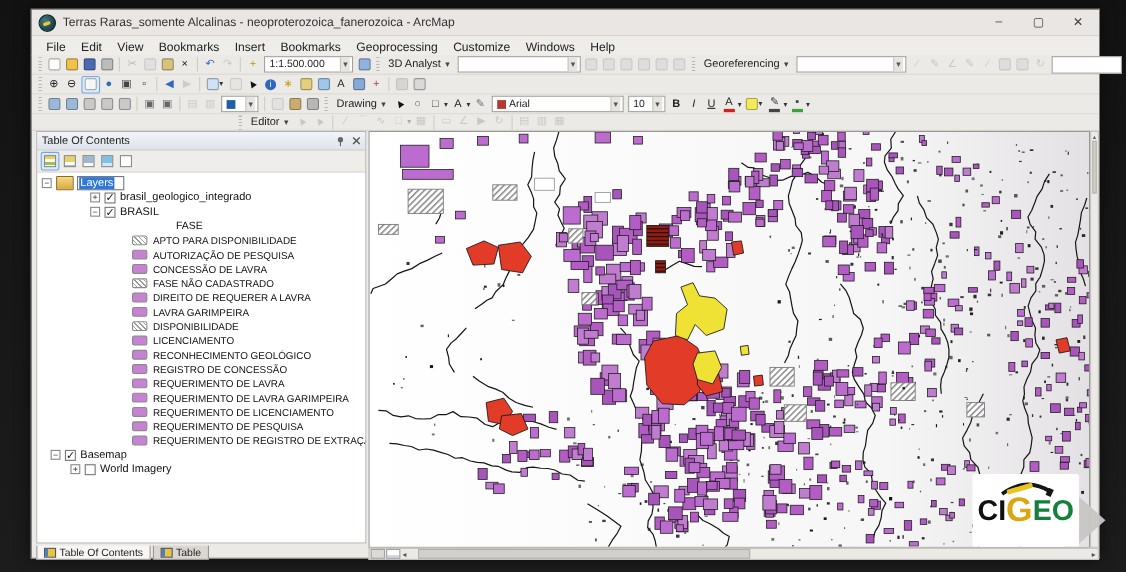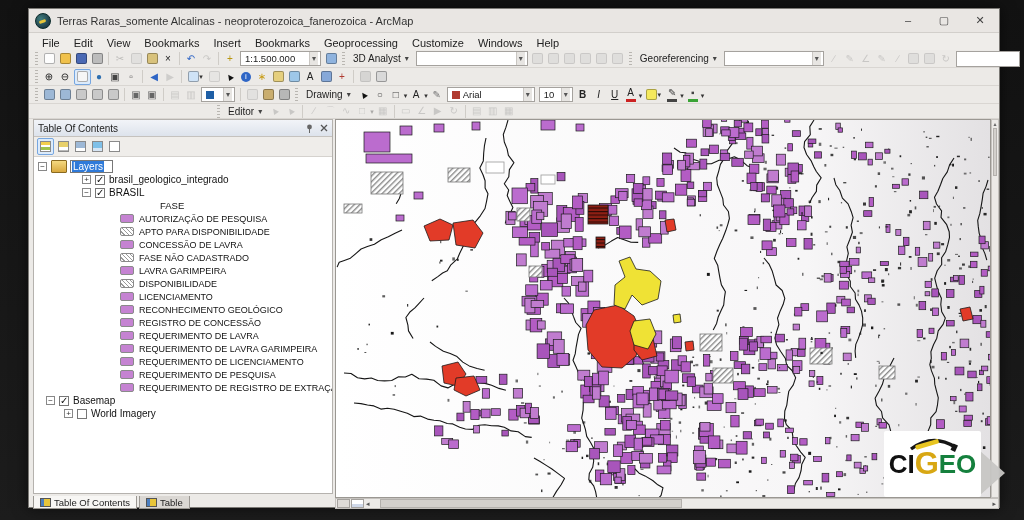--- a/index.html
+++ b/index.html
@@ -344,21 +344,21 @@
           <span style="color: rgb(68, 68, 68);">□</span>
           <span class="da" style="font-size: 7px; position: absolute; right: -4px; top: 3px;">▾</span>
         </div>
         <div class="tbi" style="margin-right: 5px;">
           <span style="color: rgb(34, 34, 34);">A</span>
           <span class="da" style="font-size: 7px; position: absolute; right: -4px; top: 3px;">▾</span>
         </div>
         <div class="tbi">
           <span style="color: rgb(119, 119, 119);">✎</span>
         </div>
-        <div class="combo" style="width: 88px;">
+        <div class="combo" style="width: 120px;">
           <span class="ci" style="background: rgb(176, 58, 48);"></span>
           <span class="cv">Arial</span>
           <span class="ca">▾</span>
         </div>
         <div class="combo" style="width: 34px;">
           <span class="cv">10</span>
           <span class="ca">▾</span>
         </div>
         <div class="tbi">
           <span style="color: rgb(34, 34, 34); font-weight: bold;">B</span>
@@ -491,37 +491,42 @@
             <div class="expander">−</div>
             <div class="cbx on"></div>
             <span>BRASIL</span>
           </div>
           <div class="trow">
             <span class="gap" style="width: 126px;"></span>
             <span class="field-label">FASE</span>
           </div>
           <div class="trow">
             <span class="gap" style="width: 86px;"></span>
+            <div class="swatch hatch"></div>
+            <span class="legend-label">APTO PARA DISPONIBILIDADE</span>
+          </div>
+          <div class="trow">
+            <span class="gap" style="width: 86px;"></span>
             <div class="swatch purple"></div>
             <span class="legend-label">AUTORIZAÇÃO DE PESQUISA</span>
-          </div>
-          <div class="trow">
-            <span class="gap" style="width: 86px;"></span>
-            <div class="swatch hatch"></div>
-            <span class="legend-label">APTO PARA DISPONIBILIDADE</span>
           </div>
           <div class="trow">
             <span class="gap" style="width: 86px;"></span>
             <div class="swatch purple"></div>
             <span class="legend-label">CONCESSÃO DE LAVRA</span>
           </div>
           <div class="trow">
             <span class="gap" style="width: 86px;"></span>
             <div class="swatch hatch"></div>
             <span class="legend-label">FASE NÃO CADASTRADO</span>
+          </div>
+          <div class="trow">
+            <span class="gap" style="width: 86px;"></span>
+            <div class="swatch purple"></div>
+            <span class="legend-label">DIREITO DE REQUERER A LAVRA</span>
           </div>
           <div class="trow">
             <span class="gap" style="width: 86px;"></span>
             <div class="swatch purple"></div>
             <span class="legend-label">LAVRA GARIMPEIRA</span>
           </div>
           <div class="trow">
             <span class="gap" style="width: 86px;"></span>
             <div class="swatch hatch"></div>
             <span class="legend-label">DISPONIBILIDADE</span>

